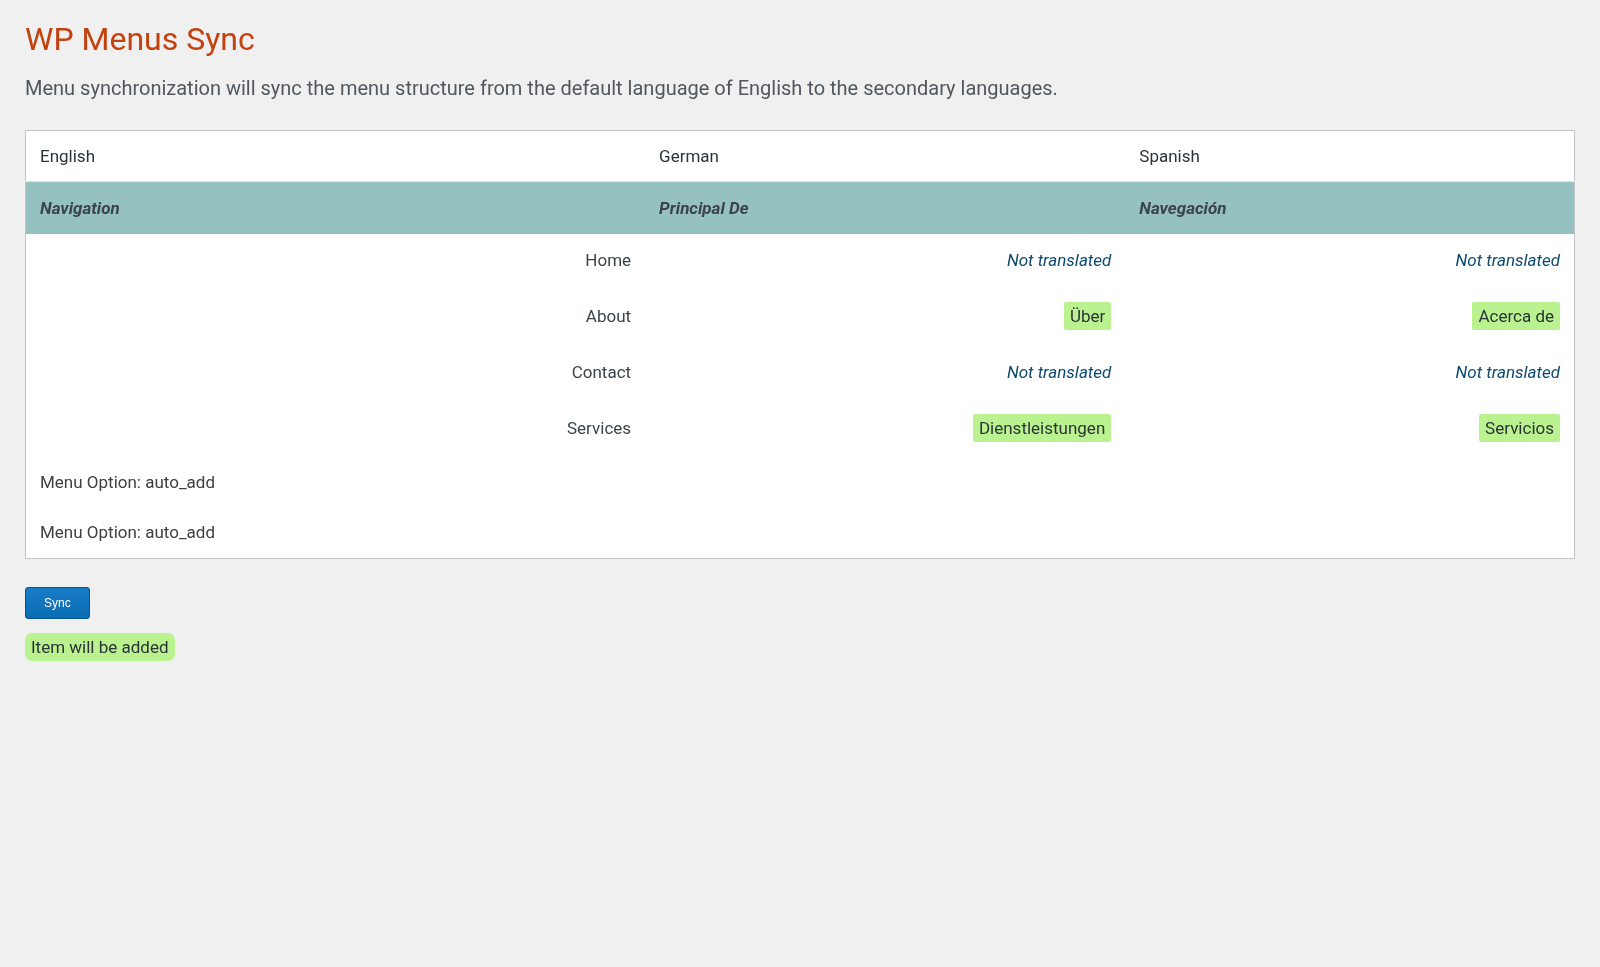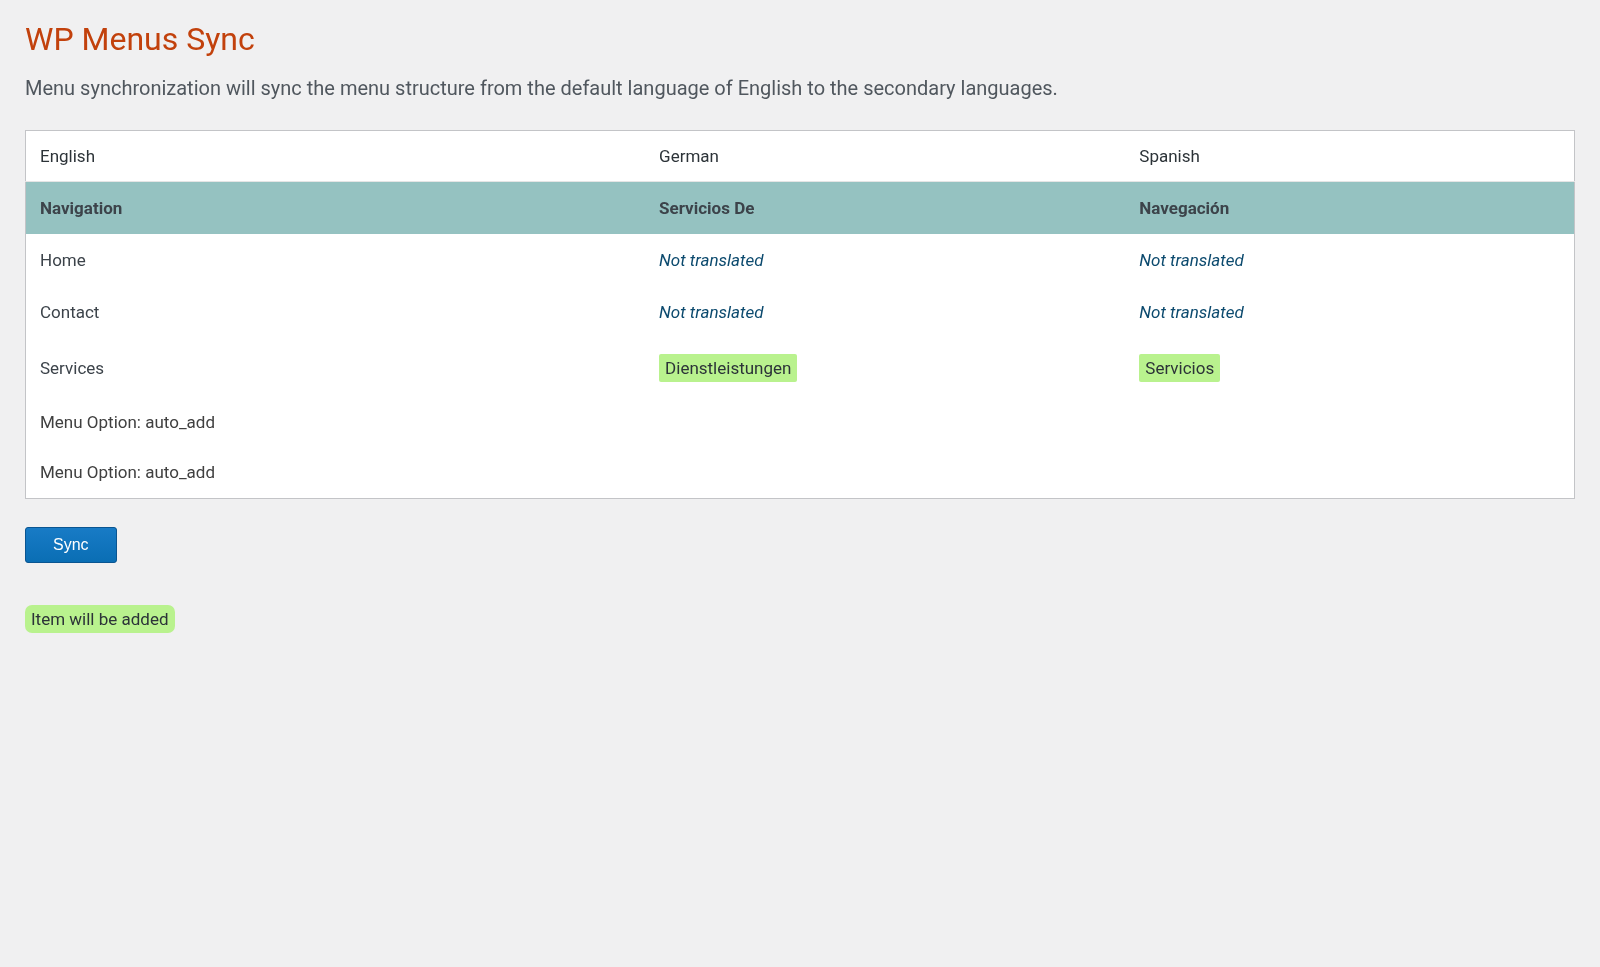--- a/index.html
+++ b/index.html
@@ -43,53 +43,55 @@
       background: #fff;
       font-weight: 400;
       color: #2c3338;
       border-bottom: 1px solid #e5e5e5;
     }
     .menu-group-row td {
       background-color: #95c2c1;
       font-weight: 700;
       color: #3c434a;
       padding: 16px 14px;
+      font-style: italic;
     }
     .item-row td {
       background: #fff;
       padding: 16px 14px;
+      text-align: right;
     }
     .not-translated {
       font-style: italic;
       color: #0c4a6e;
     }
     .highlight {
       background-color: #b9f28e;
       padding: 4px 6px;
       border-radius: 2px;
       display: inline-block;
       color: #2c3338;
     }
     .menu-option-row td {
       background: #fff;
       padding: 14px 14px 16px;
       font-size: 17px;
       color: #404040;
     }
     .sync-button {
       display: inline-block;
-      padding: 8px 27px;
+      padding: 8px 18px;
       background-color: #0a6eb4;
       background-image: linear-gradient(to bottom, #187bc6, #0a6eb4);
       border: 1px solid #0a5591;
       border-radius: 3px;
       color: #fff;
-      font-size: 16px;
+      font-size: 12px;
       cursor: pointer;
-      margin-bottom: 42px;
+      margin-bottom: 14px;
     }
     .legend-item {
       background-color: #b9f28e;
       padding: 4px 6px;
       border-radius: 7px;
       display: inline-block;
       font-size: 17px;
       color: #2c3338;
     }
     .col-en { width: 40%; }
@@ -115,27 +117,32 @@
     <tr>
       <th>English</th>
       <th>German</th>
       <th>Spanish</th>
     </tr>
   </thead>
   <tbody>
 
     <tr class="menu-group-row">
       <td>Navigation</td>
-      <td>Servicios De</td>
+      <td>Principal De</td>
       <td>Navegación</td>
     </tr>
     <tr class="item-row">
       <td>Home</td>
       <td><span class="not-translated">Not translated</span></td>
       <td><span class="not-translated">Not translated</span></td>
+    </tr>
+    <tr class="item-row">
+      <td>About</td>
+      <td><span class="highlight">Über</span></td>
+      <td><span class="highlight">Acerca de</span></td>
     </tr>
     <tr class="item-row">
       <td>Contact</td>
       <td><span class="not-translated">Not translated</span></td>
       <td><span class="not-translated">Not translated</span></td>
     </tr>
     <tr class="item-row">
       <td>Services</td>
       <td><span class="highlight">Dienstleistungen</span></td>
       <td><span class="highlight">Servicios</span></td>

